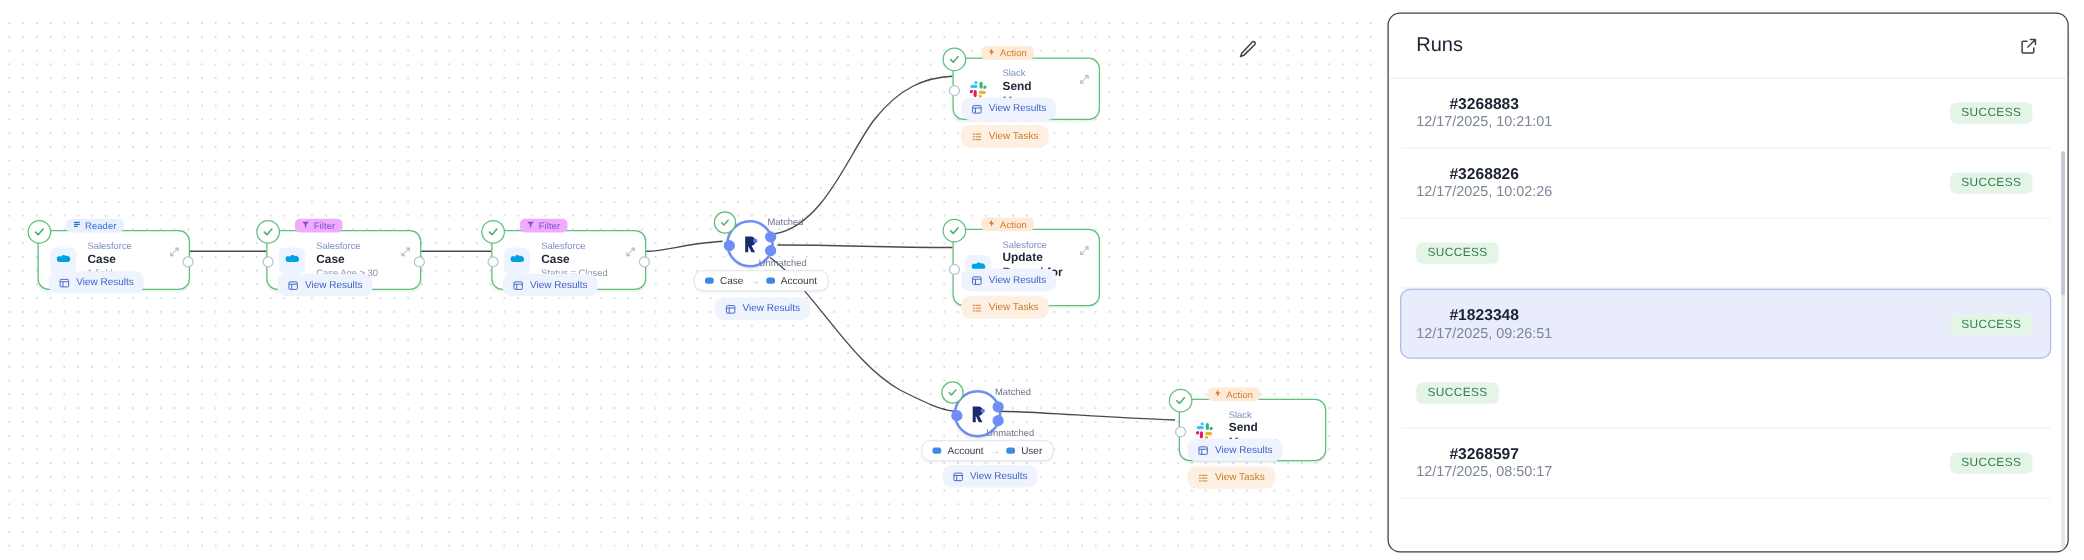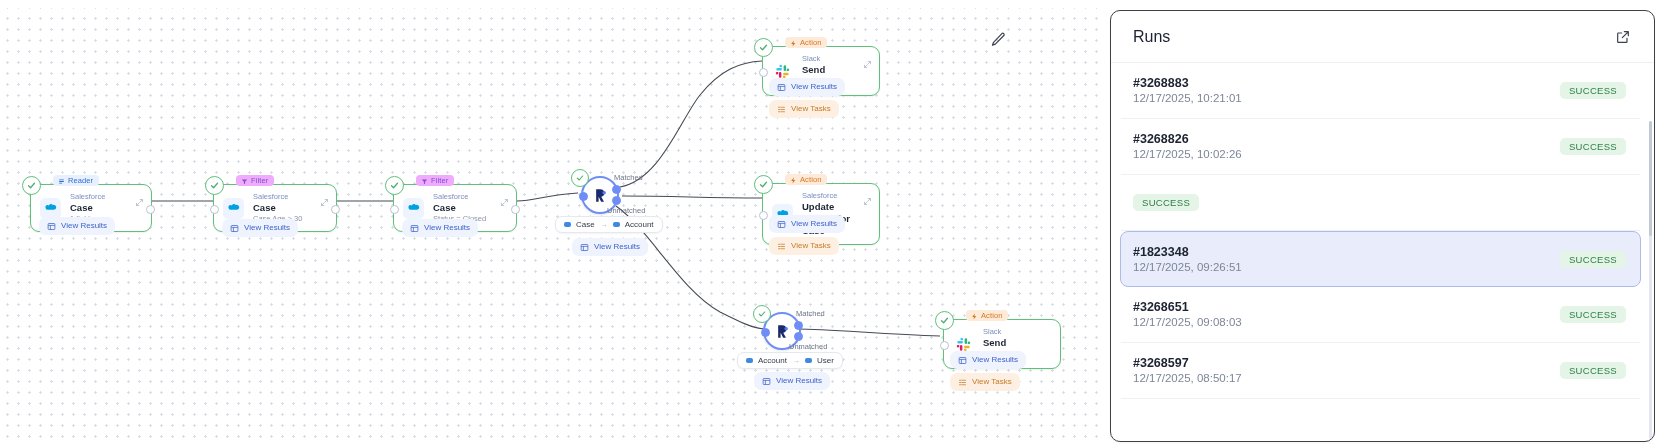--- a/index.html
+++ b/index.html
@@ -49,21 +49,21 @@
     box-shadow:0 1px 2px rgba(16,24,40,.06);
     padding:7px 12px 7px 9px;
     display:flex;align-items:center;gap:9px;
     box-sizing:border-box;
   }
   .node-badge{
     position:absolute;top:-10px;left:22px;
     font-size:7.5px;letter-spacing:.1px;
     padding:1px 6px 1px 5px;
     border-radius:4px;
-    display:flex;align-items:flex-end;gap:3px;
+    display:flex;align-items:flex-start;gap:3px;
     white-space:nowrap;
     font-weight:400;
   }
   .badge-reader{background:#e8f0fe;color:#2f6fd0;}
   .badge-filter{background:#f0abfc;color:#7b4fd8;}
   .badge-action{background:#fdead8;color:#d6791e;}
   .node-check{
     position:absolute;left:-9px;top:-9px;
     width:17px;height:17px;border-radius:50%;
     background:#ffffff;border:1.6px solid #5ec07a;
@@ -177,21 +177,21 @@
     box-sizing:border-box;
     cursor:pointer;
     border-radius:0;
   }
   .run-row.selected{
     background:#e8ecfb;
     border:1px solid #aebbe8;
     border-radius:8px;
     margin:0 9px;
   }
-  .run-left{display:flex;flex-direction:column;gap:0;}
+  .run-left{display:flex;flex-direction:column;gap:0;text-align:center;}
   .run-id{font-size:12.5px;color:#1b2231;font-weight:700;line-height:15px;}
   .run-time{font-size:11.5px;color:#7d8698;line-height:14px;}
   .status-badge{
     font-size:9.5px;letter-spacing:.3px;
     color:#2f7d45;background:#e4f5e8;
     border-radius:5px;padding:3px 9px;
     white-space:nowrap;
   }
   .scrollbar{
     position:absolute;right:2px;top:58px;width:3px;height:350px;
@@ -596,24 +596,20 @@
 
       <div class="run-row selected">
         <div class="run-left">
           <span class="run-id">#1823348</span>
           <span class="run-time">12/17/2025, 09:26:51</span>
         </div>
         <span class="status-badge">SUCCESS</span>
       </div>
 
       <div class="run-row">
-        <div class="run-left">
-          <span class="run-id">#3268651</span>
-          <span class="run-time">12/17/2025, 09:08:03</span>
-        </div>
         <span class="status-badge">SUCCESS</span>
       </div>
 
       <div class="run-row">
         <div class="run-left">
           <span class="run-id">#3268597</span>
           <span class="run-time">12/17/2025, 08:50:17</span>
         </div>
         <span class="status-badge">SUCCESS</span>
       </div>

